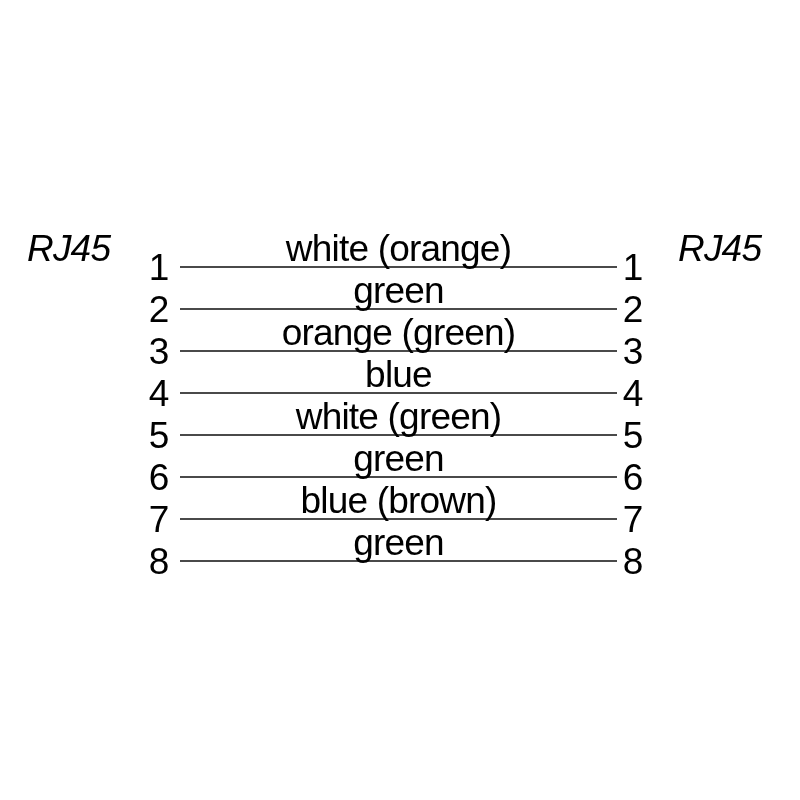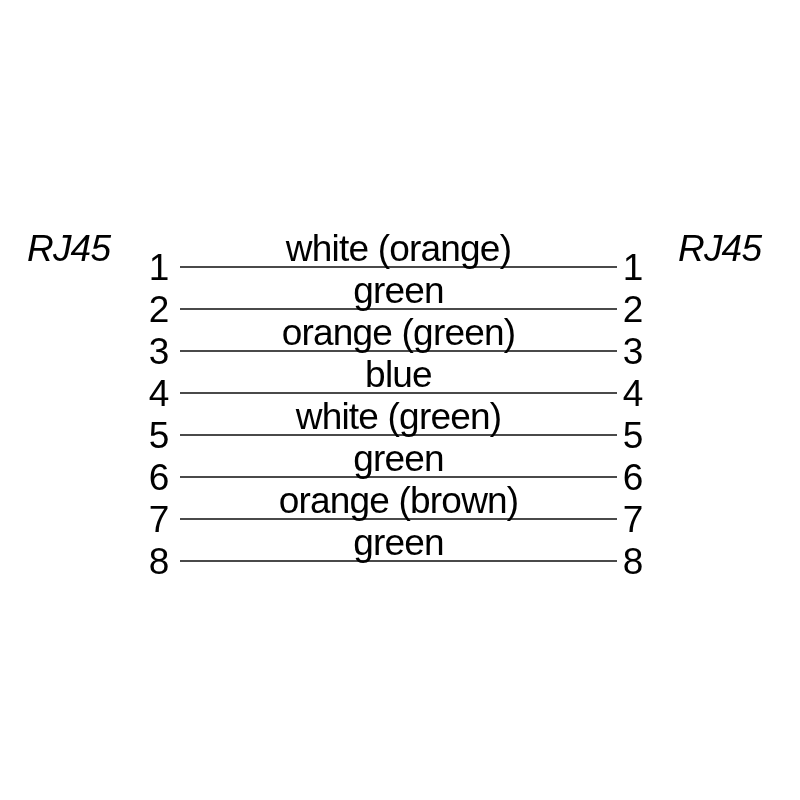--- a/index.html
+++ b/index.html
@@ -129,21 +129,21 @@
     <div class="wire-label-wrap">
       <span class="wire-label">green</span>
     </div>
     <span class="pin right">6</span>
   </div>
 
   <div class="wire-row" style="top:519px">
     <span class="pin left">7</span>
     <div class="wire-line"></div>
     <div class="wire-label-wrap">
-      <span class="wire-label">orange (brown)</span>
+      <span class="wire-label">blue (brown)</span>
     </div>
     <span class="pin right">7</span>
   </div>
 
   <div class="wire-row" style="top:561px">
     <span class="pin left">8</span>
     <div class="wire-line"></div>
     <div class="wire-label-wrap">
       <span class="wire-label">green</span>
     </div>

